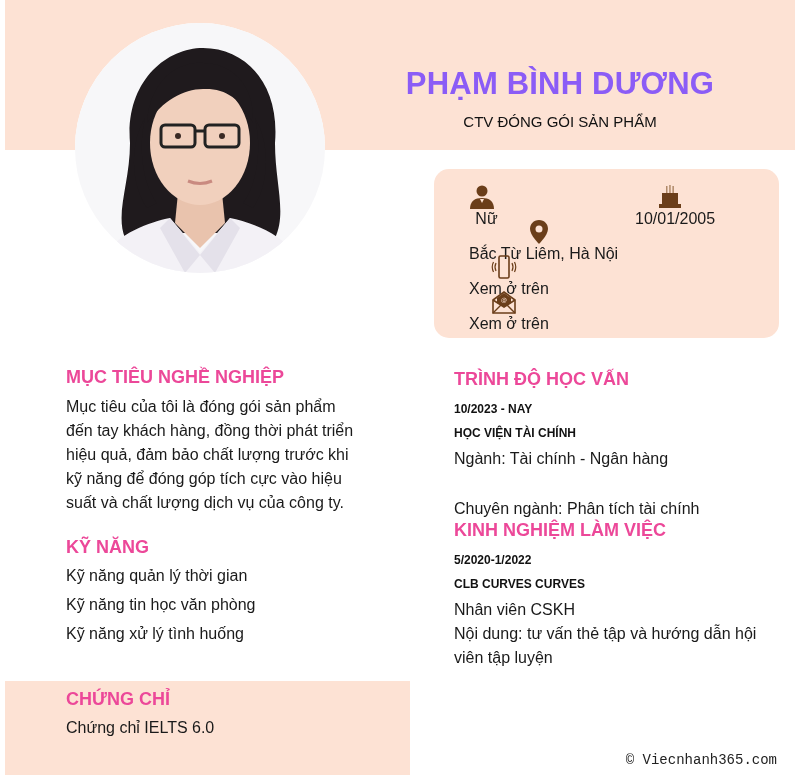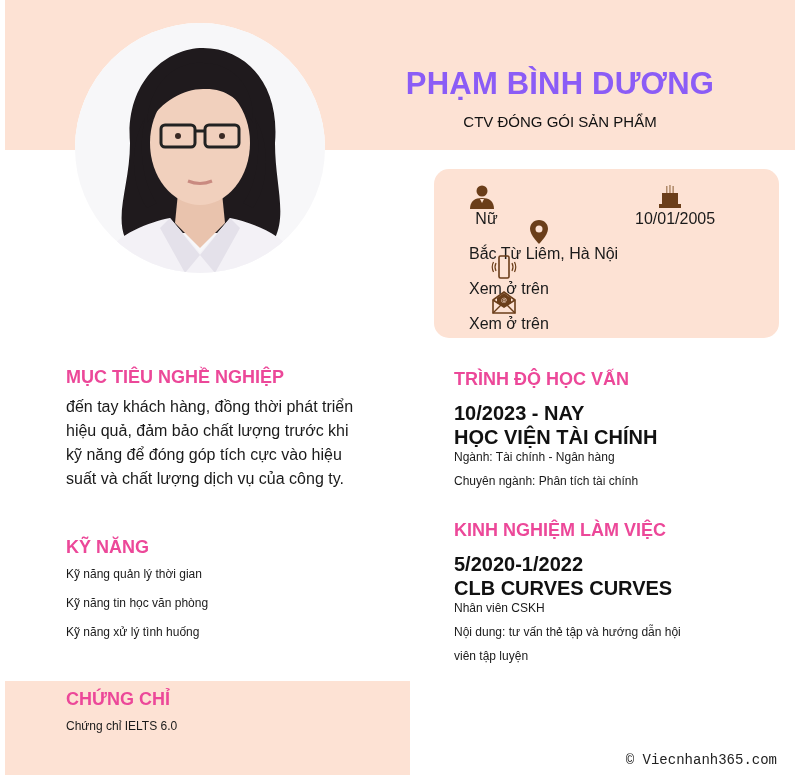--- a/index.html
+++ b/index.html
@@ -14,22 +14,22 @@
   .job-title { position: absolute; left: 380px; width: 360px; top: 113px; text-align: center; font-size: 15px; color: #111; }
 
   .info-box { position: absolute; left: 434px; top: 169px; width: 345px; height: 169px; background: #fde2d4; border-radius: 15px; }
   .info-row { position: absolute; display: flex; align-items: center; font-size: 16px; color: #1a1a1a; flex-direction: column; }
   .info-row .ico { width: 26px; height: 26px; display: flex; align-items: center; justify-content: center; margin-right: 9px; }
   .info-row .ico svg { width: 26px; height: 26px; }
 
   .section-title { position: absolute; font-size: 18px; font-weight: bold; color: #ec4899; }
   .body-text { position: absolute; font-size: 16px; line-height: 24px; color: #1a1a1a; }
   .justify { text-align: justify; text-align-last: left; }
-  .list-line { position: absolute; font-size: 12px; color: #1a1a1a; }
-  .bold-line { position: absolute; font-size: 20px; font-weight: bold; color: #111; }
+  .list-line { position: absolute; font-size: 16px; color: #1a1a1a; }
+  .bold-line { position: absolute; font-size: 12px; font-weight: bold; color: #111; }
 
   .cert-band { position: absolute; left: 5px; top: 681px; width: 405px; height: 94px; background: #fde2d4; }
 
   .footer { position: absolute; right: 23px; top: 752px; font-family: "Liberation Mono", "DejaVu Sans Mono", monospace; font-size: 14px; color: #222; }
 </style>
 </head>
 <body>
 
 <div class="header-band"></div>
 
@@ -122,40 +122,41 @@
         <path d="M2 11 L13 18 L24 11" fill="none" stroke="#6b3e1a" stroke-width="1.6"></path>
         <path d="M2 24 L10 16 M24 24 L16 16" stroke="#6b3e1a" stroke-width="1.4"></path>
         <text x="13" y="12.5" font-size="6" text-anchor="middle" fill="#fde2d4" font-family="DejaVu Sans, sans-serif">@</text>
       </svg>
   </span>
   <span>Xem ở trên</span>
 </div>
 
 <div class="section-title" style="left:66px; top:367px;">MỤC TIÊU NGHỀ NGHIỆP</div>
 <div class="body-text justify" style="left:66px; top:395px; width:322px;">
+  <div class="justify">Mục tiêu của tôi là đóng gói sản phẩm</div>
   <div class="justify">đến tay khách hàng, đồng thời phát triển</div>
   <div class="justify">hiệu quả, đảm bảo chất lượng trước khi</div>
   <div class="justify">kỹ năng để đóng góp tích cực vào hiệu</div>
   <div>suất và chất lượng dịch vụ của công ty.</div>
 </div>
 
 <div class="section-title" style="left:66px; top:537px;">KỸ NĂNG</div>
 <div class="list-line" style="left:66px; top:567px;">Kỹ năng quản lý thời gian</div>
 <div class="list-line" style="left:66px; top:596px;">Kỹ năng tin học văn phòng</div>
 <div class="list-line" style="left:66px; top:625px;">Kỹ năng xử lý tình huống</div>
 
 <div class="cert-band"></div>
 <div class="section-title" style="left:66px; top:689px;text-align:right;">CHỨNG CHỈ</div>
 <div class="list-line" style="left:66px; top:719px;">Chứng chỉ IELTS 6.0</div>
 
 <div class="section-title" style="left:454px; top:369px;">TRÌNH ĐỘ HỌC VẤN</div>
 <div class="bold-line" style="left:454px; top:402px;">10/2023 - NAY</div>
 <div class="bold-line" style="left:454px; top:426px;">HỌC VIỆN TÀI CHÍNH</div>
 <div class="list-line" style="left:454px; top:450px;">Ngành: Tài chính - Ngân hàng</div>
-<div class="list-line" style="left:454px; top:474px;">Chuyên ngành: Phân tích tài chính</div>
+<div class="list-line" style="left:454px; top:500px;">Chuyên ngành: Phân tích tài chính</div>
 
 <div class="section-title" style="left:454px; top:520px;">KINH NGHIỆM LÀM VIỆC</div>
 <div class="bold-line" style="left:454px; top:553px;">5/2020-1/2022</div>
 <div class="bold-line" style="left:454px; top:577px;">CLB CURVES CURVES</div>
 <div class="list-line" style="left:454px; top:601px;">Nhân viên CSKH</div>
 <div class="list-line" style="left:454px; top:625px;">Nội dung: tư vấn thẻ tập và hướng dẫn hội</div>
 <div class="list-line" style="left:454px; top:649px;">viên tập luyện</div>
 
 <div class="footer">© Viecnhanh365.com</div>
 

